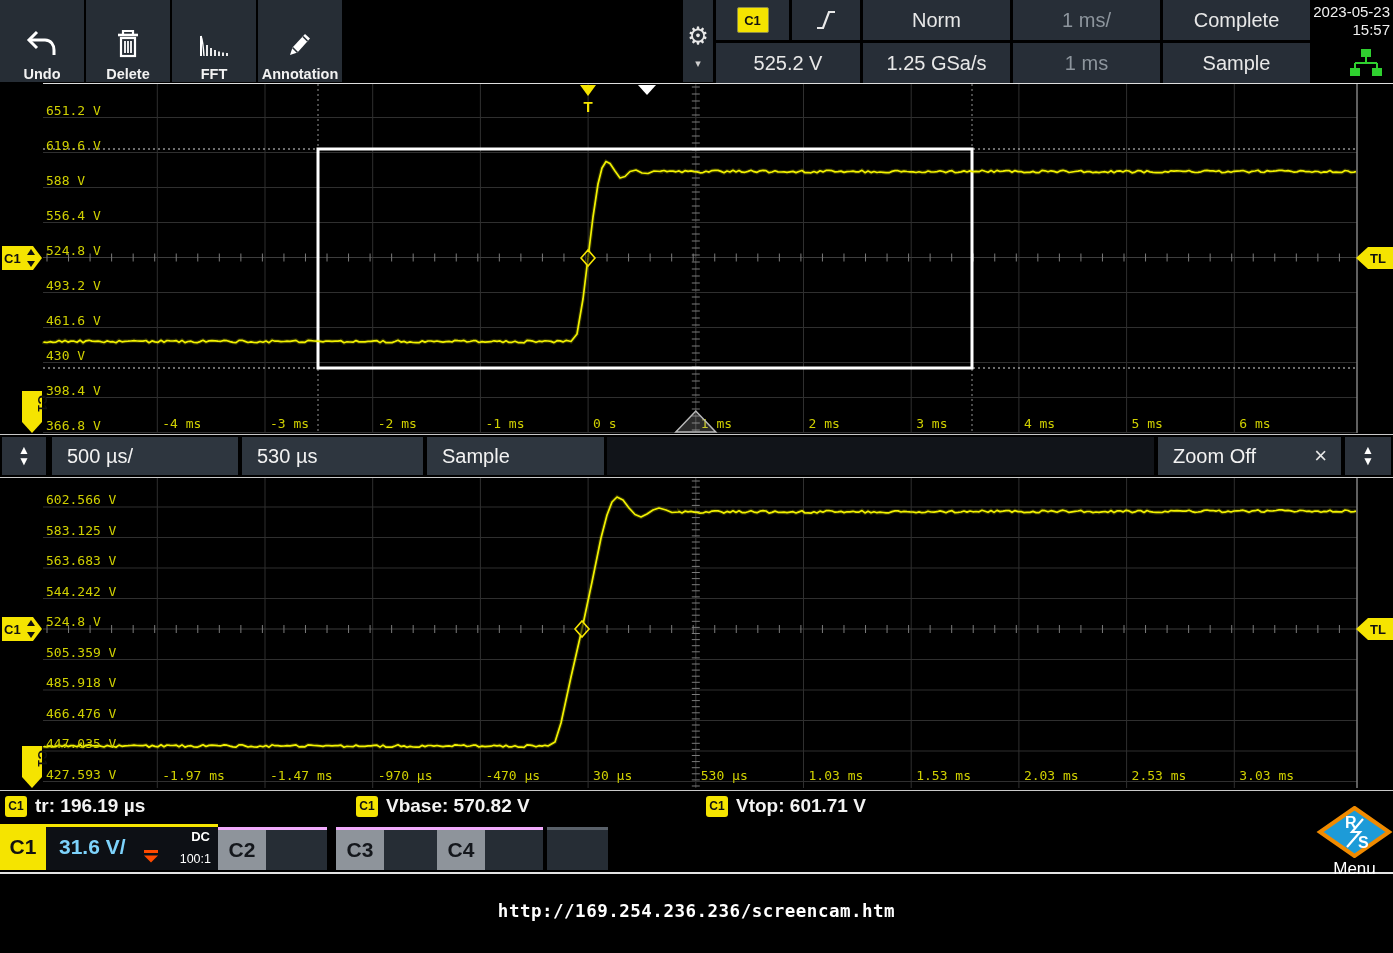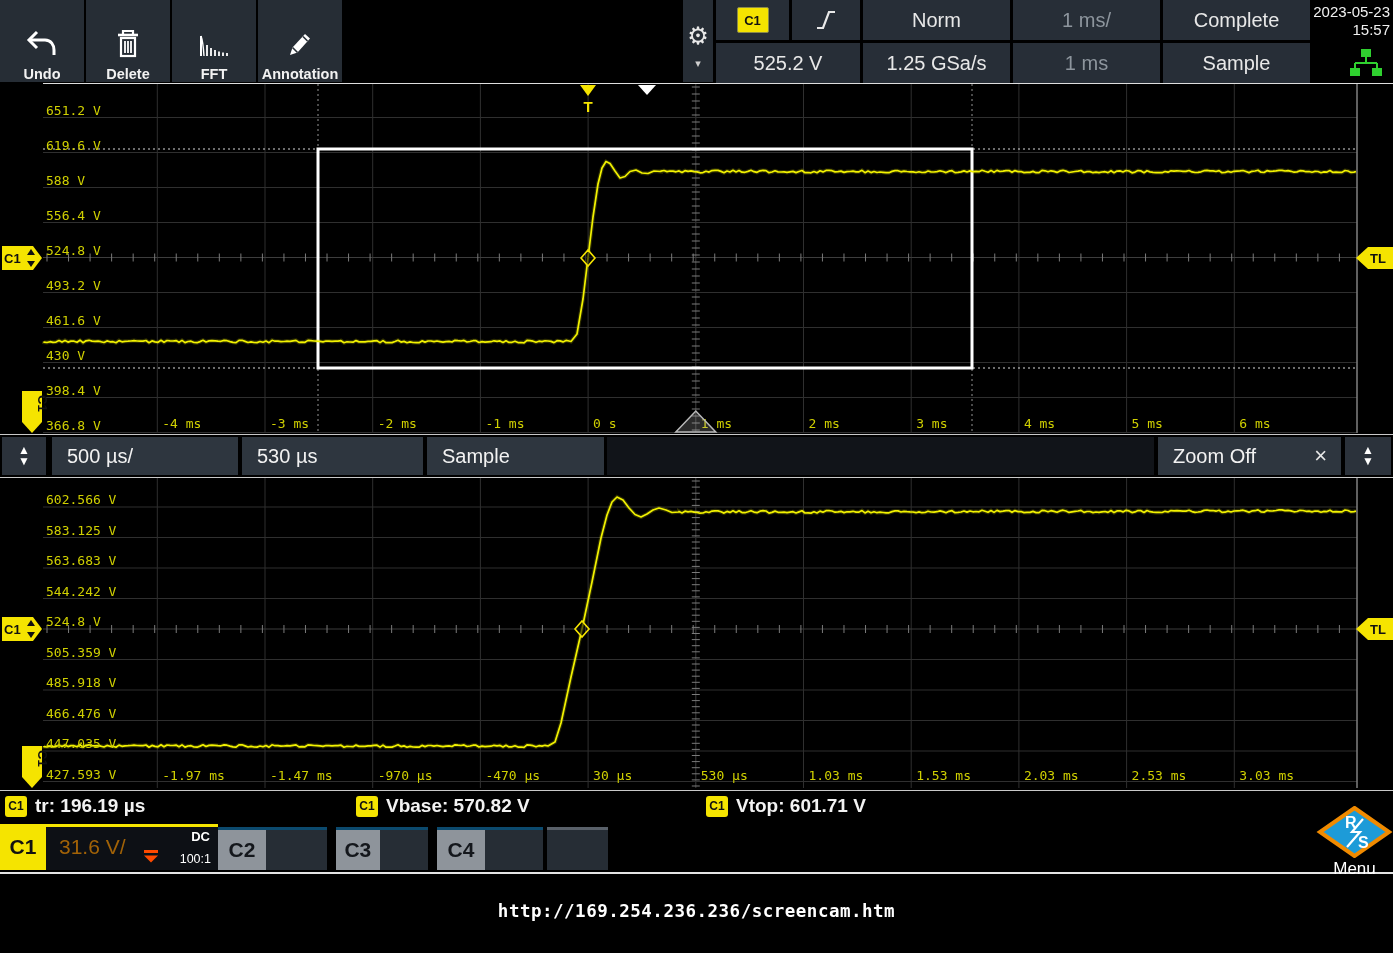--- a/index.html
+++ b/index.html
@@ -44,25 +44,25 @@
   .mbadge{width:22px;height:21px;background:#f5e400;border-radius:3px;color:#111;
           font-size:12px;font-weight:700;display:flex;align-items:center;justify-content:center;}
   .mtext{color:#f2f2f2;font-size:19px;font-weight:700;}
   
   .chanbar{position:absolute;left:0;top:824px;width:1393px;height:48px;background:#000;
            border-bottom:2px solid #e4e4e4;box-sizing:content-box;}
   .c1tab{position:absolute;left:0;top:0;width:218px;height:46px;display:flex;}
   .c1label{width:46px;height:46px;background:#f5e400;color:#111;font-size:21px;font-weight:700;
            display:flex;align-items:center;justify-content:center;}
   .c1value{flex:1;background:#0d1015;border-top:3px solid #f5e400;position:relative;box-sizing:border-box;}
-  .c1scale{position:absolute;left:13px;top:8px;color:#a16207;font-size:21px;}
+  .c1scale{position:absolute;left:13px;top:8px;color:#7dd3fc;font-size:21px;font-weight:bold;}
   .trigicon{position:absolute;left:96px;top:23px;}
   .coupling{position:absolute;right:8px;top:2px;color:#fff;font-size:13px;font-weight:700;}
   .probe{position:absolute;right:7px;bottom:4px;color:#fff;font-size:12.5px;}
-  .chtab{position:absolute;top:3px;height:43px;display:flex;border-top:3px solid #0c4a6e;box-sizing:border-box;cursor:pointer;}
+  .chtab{position:absolute;top:3px;height:43px;display:flex;border-top:3px solid #f0abfc;box-sizing:border-box;cursor:pointer;}
   .chlabel{width:48px;background:#8e949b;color:#14171c;font-size:21px;font-weight:700;
            display:flex;align-items:center;justify-content:center;}
   .chbox{background:#262d35;}
   .extrabox{position:absolute;left:547px;top:3px;width:61px;height:43px;background:#262d35;
             border-top:3px solid #596069;box-sizing:border-box;}
   
   .rslogo{position:absolute;left:1316px;top:806px;width:77px;height:70px;text-align:center;cursor:pointer;}
   .menulabel{color:#fff;font-size:17px;margin-top:-3px;}
   
   .urlbar{position:absolute;left:0;top:901px;width:1393px;text-align:center;
@@ -553,21 +553,21 @@
           </svg>
         </span>
         <span class="coupling">DC</span>
         <span class="probe">100:1</span>
       </div>
     </div>
     <div class="chtab" style="left:218px;width:109px">
       <div class="chlabel">C2</div>
       <div class="chbox" style="width:61px"></div>
     </div>
-    <div class="chtab" style="left:336px;width:92px">
+    <div class="chtab" style="left:336px;width:101px">
       <div class="chlabel">C3</div>
       <div class="chbox" style="width:53px"></div>
     </div>
     <div class="chtab" style="left:437px;width:106px">
       <div class="chlabel">C4</div>
       <div class="chbox" style="width:58px"></div>
     </div>
     <div class="extrabox"></div>
   </div>
 

